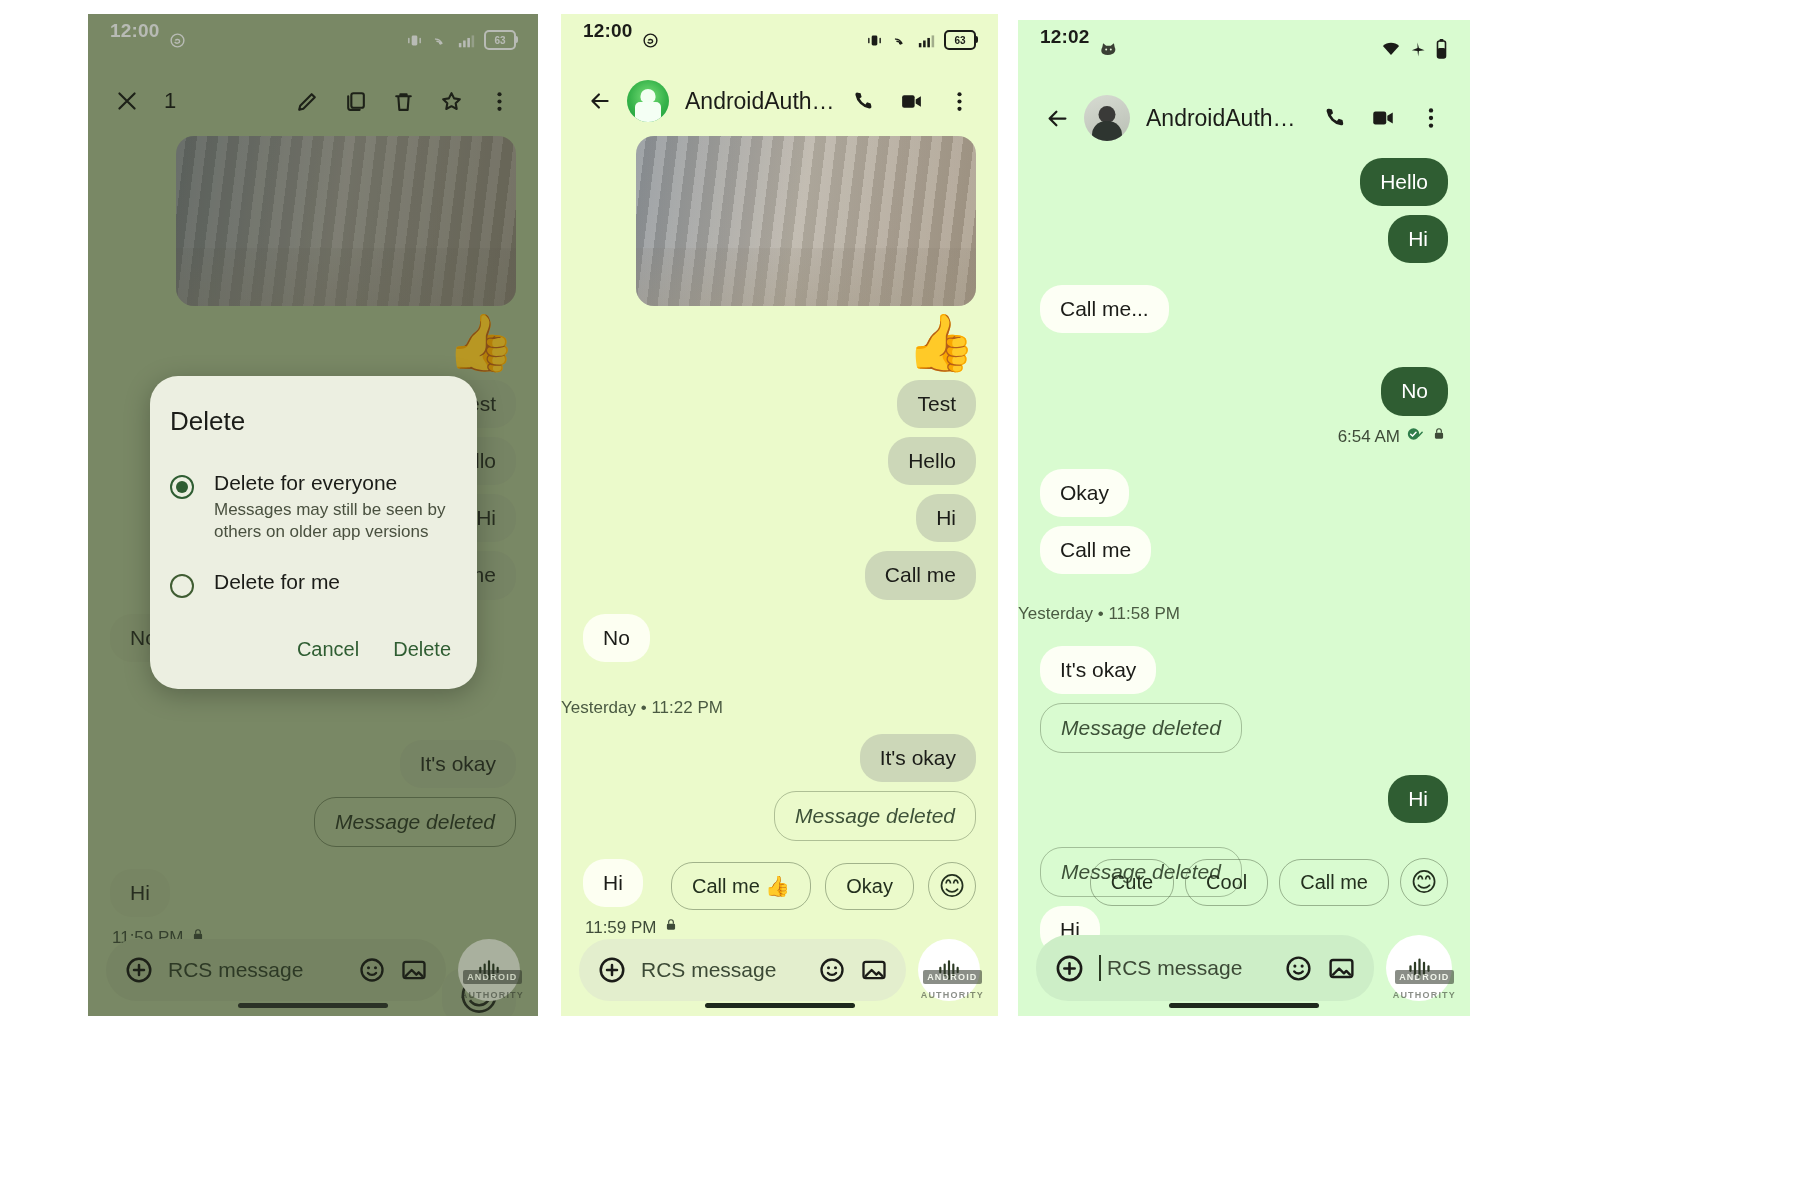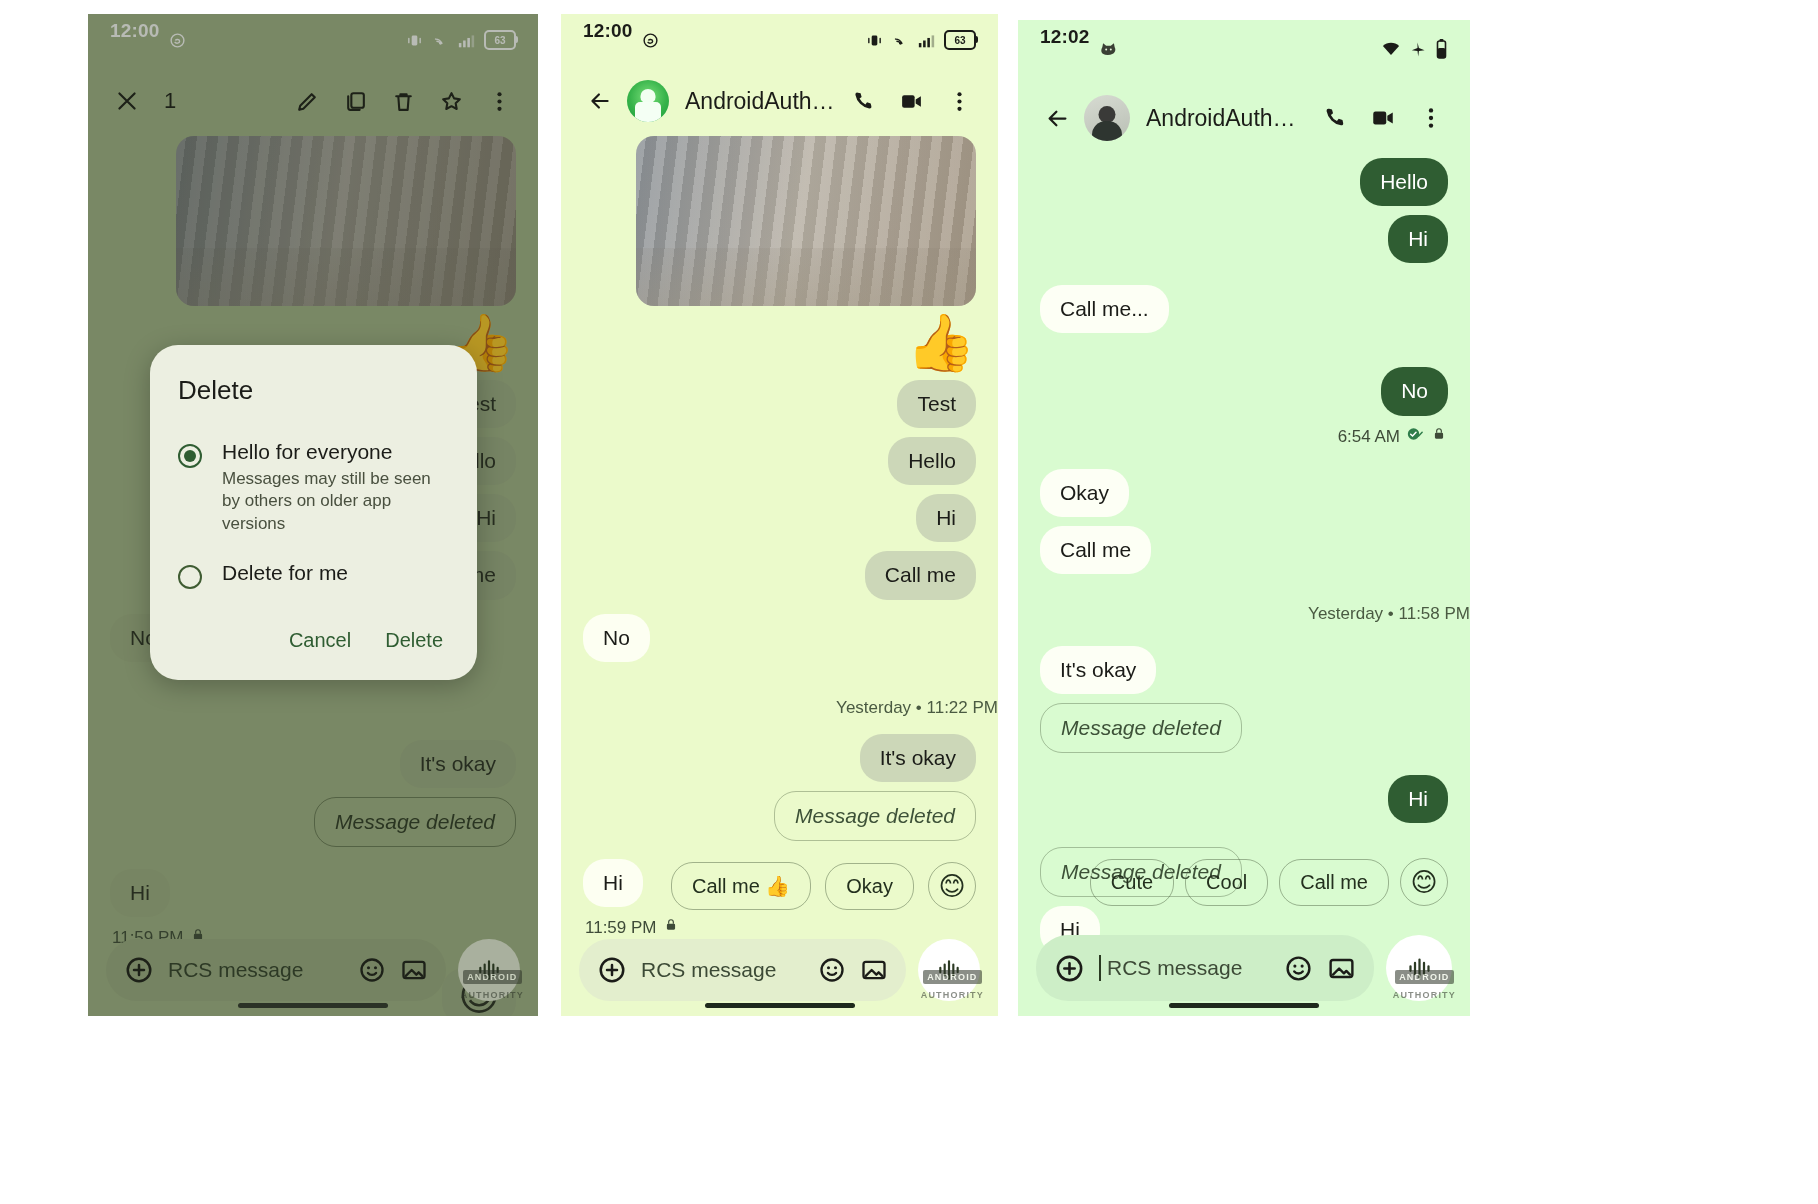--- a/index.html
+++ b/index.html
@@ -65,21 +65,21 @@
   
   .p2 .bub.in{background:#fdfff2;color:#1b1c18;}
   .p2 .bub.out{background:#ccd7b8;color:#1b1c18;}
   
   .p3 .bub.in{background:#fdfff5;color:#1b1c18;}
   .p3 .bub.out{background:#2f5d32;color:#ffffff;}
   .bub.deleted{font-style:italic;background:transparent !important;
     border:1.5px solid rgba(60,80,50,.35);color:#3d5138 !important;}
   .p1 .bub.deleted{border-color:rgba(40,55,30,.45);color:#2f3a27 !important;}
 
-  .daystamp{text-align:right;font-size:17px;color:#4a5a42;margin:18px 0 16px;}
+  .daystamp{text-align:left;font-size:17px;color:#4a5a42;margin:18px 0 16px;}
   .meta{font-size:17px;color:#3e4b38;display:flex;align-items:flex-start;gap:7px;}
   .meta.out{justify-content:flex-end;}
   .metarow{display:flex;padding:2px 24px 10px;box-sizing:border-box;}
   .metarow.out{justify-content:flex-end;}
 
   .photo{width:340px;height:170px;border-radius:18px;overflow:hidden;
     background:linear-gradient(100deg,#8e9499 0%,#b9b2a6 48%,#a79a88 100%);position:relative;}
   .photo:before{content:"";position:absolute;inset:0;
     background:repeating-linear-gradient(97deg,rgba(255,255,255,.14) 0 10px,rgba(0,0,0,.07) 10px 21px);}
   .photo:after{content:"";position:absolute;left:0;right:0;bottom:0;height:34%;
@@ -116,22 +116,22 @@
     width:150px;height:5px;border-radius:3px;background:#2b3226;}
   .p2 .navbar,.p3 .navbar{background:#1e2a1c;}
 
   .wm{position:absolute;right:10px;bottom:14px;display:flex;gap:4px;align-items:center;
     font-size:9px;letter-spacing:1.2px;font-weight:700;opacity:.55;flex-direction:column;}
   .wm span{background:#2b3226;color:#e8efdd;padding:2px 4px;border-radius:2px;}
   .wm span.b{background:none;color:#2b3226;}
 
   
   .scrim{position:absolute;inset:0;background:rgba(35,45,25,.32);}
-  .dialog{position:absolute;left:62px;top:331px;width:327px;background:#ecefe1;
-    border-radius:28px;padding:30px 28px 18px;box-sizing:border-box;
+  .dialog{position:absolute;left:62px;top:362px;width:327px;background:#ecefe1;
+    border-radius:28px;padding:30px 20px 18px;box-sizing:border-box;
     box-shadow:0 6px 26px rgba(0,0,0,.25);}
   .dlg-title{font-size:26px;color:#1b1c18;margin-bottom:34px;}
   .opt{display:flex;gap:20px;align-items:flex-start;margin-bottom:26px;cursor:pointer;}
   .radio{width:24px;height:24px;border-radius:50%;border:2px solid #3f5c32;flex:0 0 auto;
     margin-top:4px;display:flex;align-items:center;justify-content:center;box-sizing:border-box;}
   .radio.on{border-color:#2f5d32;}
   .radio.on:after{content:"";width:12px;height:12px;border-radius:50%;background:#2f5d32;}
   .opt-title{font-size:21px;color:#1b1c18;}
   .opt-sub{font-size:17px;color:#49503f;line-height:1.32;margin-top:4px;}
   .dlg-actions{display:flex;justify-content:flex-end;gap:34px;padding:14px 6px 10px;}
@@ -299,21 +299,21 @@
           </svg>
       </div>
     </div>
 
     <div class="scrim"></div>
     <div class="dialog">
       <div class="dlg-title">Delete</div>
       <div class="opt">
         <span class="radio on"></span>
         <span>
-          <div class="opt-title">Hello for everyone</div>
+          <div class="opt-title">Delete for everyone</div>
           <div class="opt-sub">Messages may still be seen by others on older app versions</div>
         </span>
       </div>
       <div class="opt">
         <span class="radio"></span>
         <span>
             <div class="opt-title">Delete for me</div>
           </span>
       </div>
       <div class="dlg-actions">

